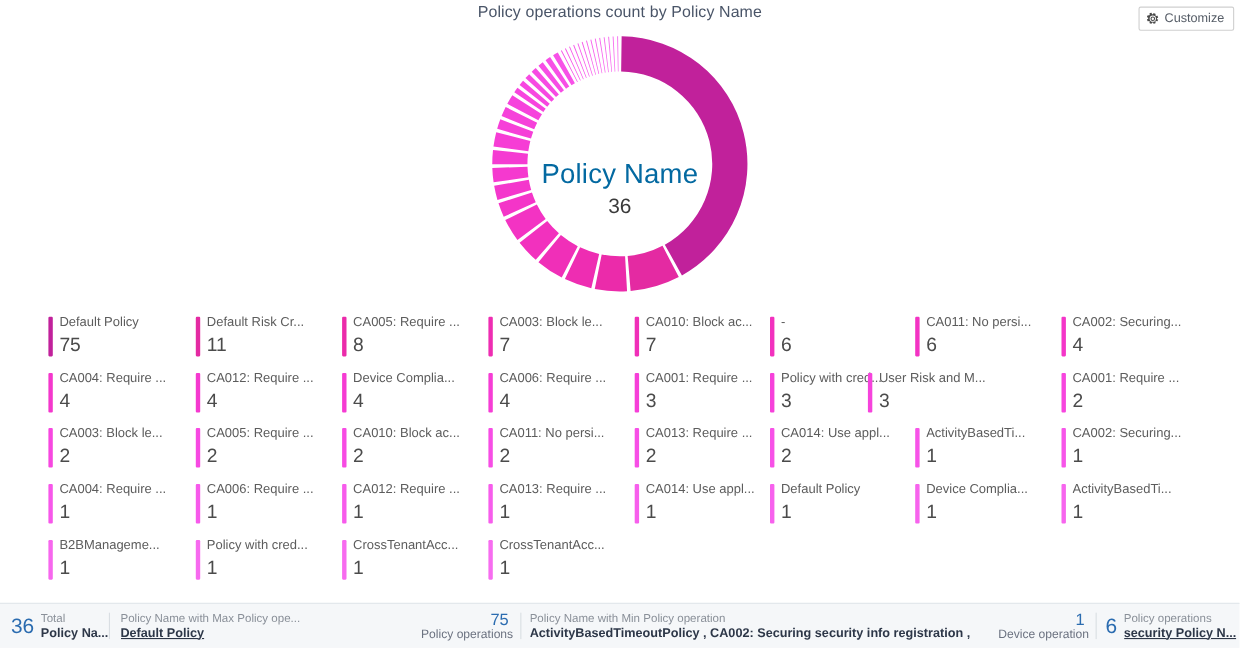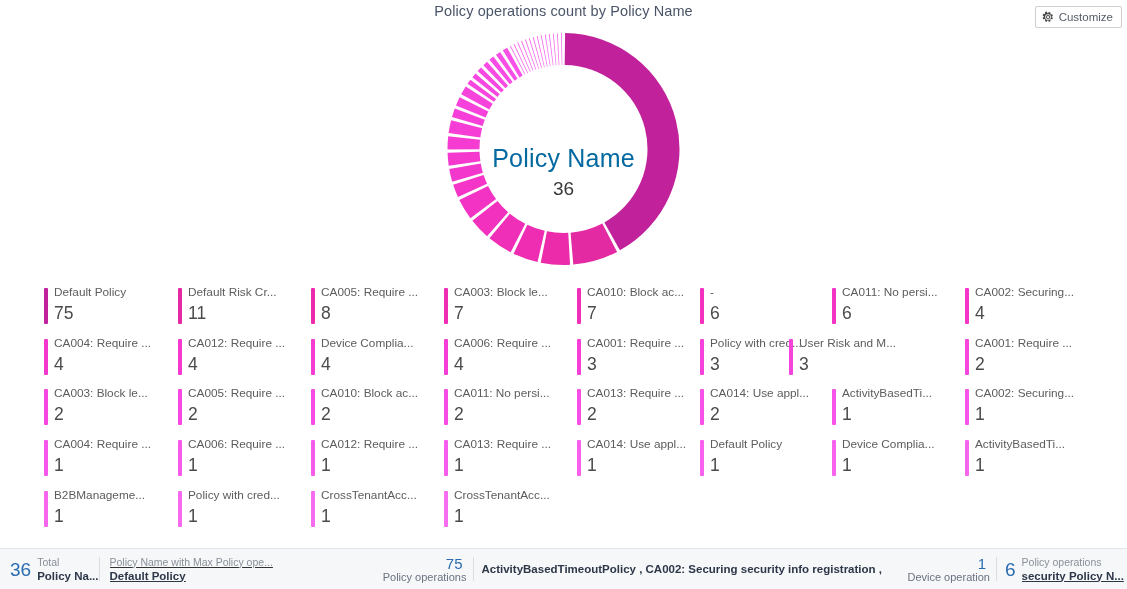--- a/index.html
+++ b/index.html
@@ -446,37 +446,38 @@
   <div class="fcell" style="flex:0 0 96px;">
     <div class="fnum">36</div>
     <div class="fstack">
       <div class="ftop">Total</div>
       <div class="fbot">Policy Na...</div>
     </div>
   </div>
 
   <div class="fdiv"></div>
 
-  <div class="fcell" style="flex:0 0 255px;text-decoration:underline;">
+  <div class="fcell" style="flex:0 0 255px;">
     <div class="fstack" style="padding-left:10px;">
       <div class="ftop">Policy Name with Max Policy ope...</div>
       <div class="fbot flink">Default Policy</div>
     </div>
   </div>
 
   <div class="fcell" style="flex:0 0 0; margin-left:auto;"></div>
   <div class="fcell" style="flex:0 0 118px; flex-direction:column; justify-content:center; align-items:flex-end; padding-right:6px;">
     <div class="fnum-right" style="align-self:flex-end; margin-top:4px;">75</div>
     <div class="funit" style="align-self:flex-end; margin-bottom:4px; padding:0;">Policy operations</div>
   </div>
 
   <div class="fdiv"></div>
 
   <div class="fcell" style="flex:1 1 auto; min-width:0;">
     <div class="fstack" style="padding-left:8px;">
+      <div class="ftop">Policy Name with Min Policy operation</div>
       <div class="fbot">ActivityBasedTimeoutPolicy , CA002: Securing security info registration , CA004: Require multifactor authenticati...</div>
     </div>
   </div>
 
   <div class="fcell" style="flex:0 0 114px; flex-direction:column; justify-content:center; align-items:flex-end; padding-right:6px;">
     <div class="fnum-right" style="align-self:flex-end; margin-top:4px;">1</div>
     <div class="funit" style="align-self:flex-end; margin-bottom:4px; padding:0;">Device operation</div>
   </div>
 
   <div class="fdiv"></div>

